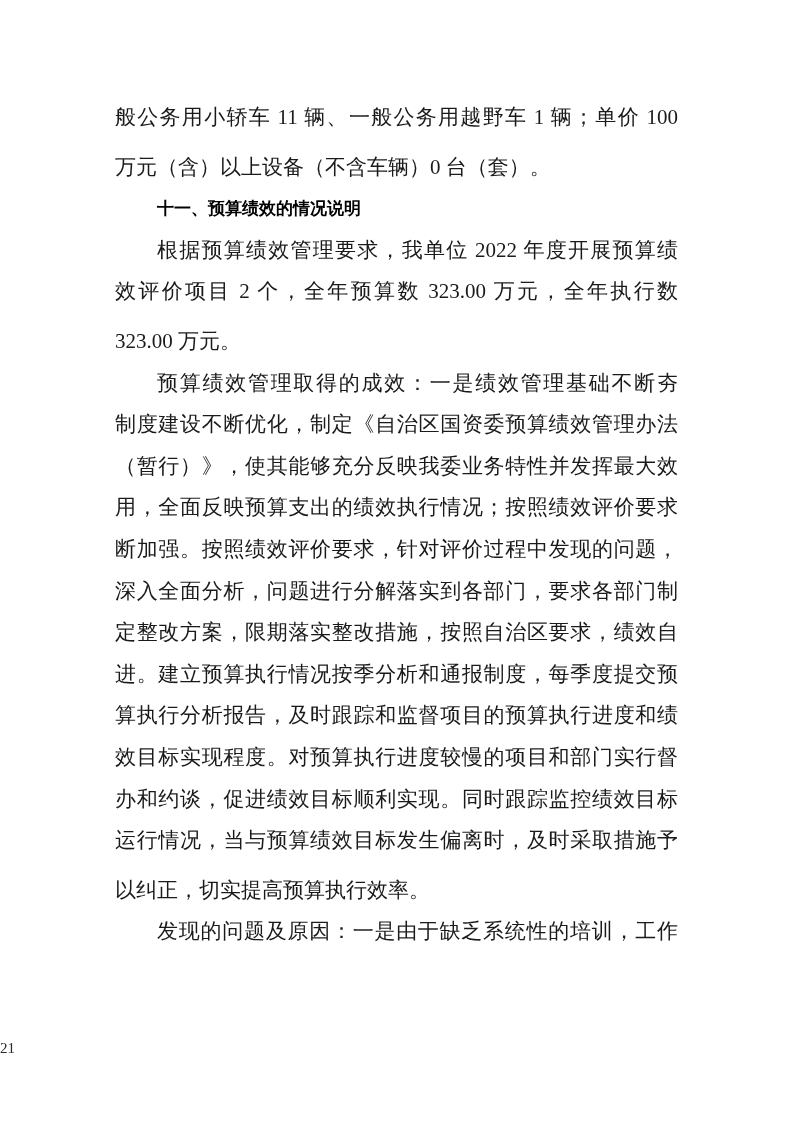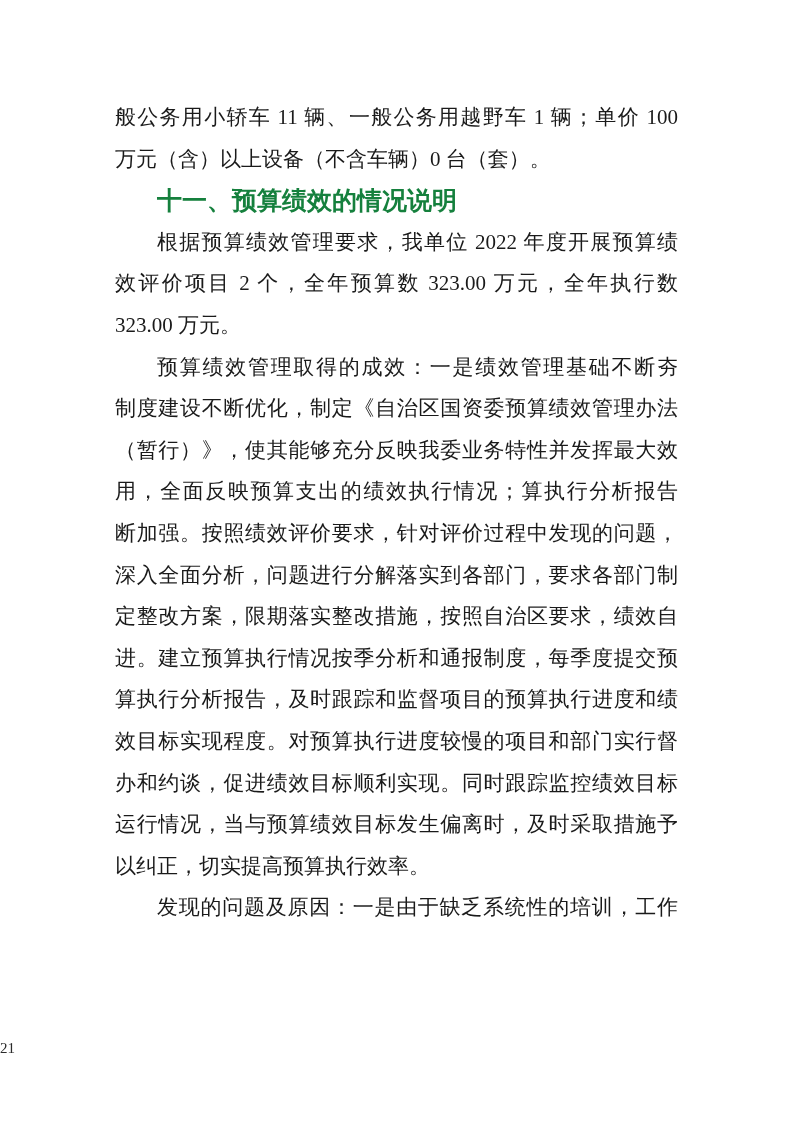--- a/index.html
+++ b/index.html
@@ -31,32 +31,33 @@
     height: 41.6px;
     line-height: 41.6px;
     text-align: justify;
     text-align-last: justify;
     text-justify: inter-ideograph;
     overflow: hidden;
   }
   .line.end {
     text-align: left;
     text-align-last: left;
+    margin-top: 8px;
   }
   .line.indent {
     text-indent: 42px;
   }
   .heading {
     height: 41.6px;
     line-height: 41.6px;
     overflow: hidden;
     font-family: "Liberation Sans", "DejaVu Sans", sans-serif;
     font-weight: 700;
-    font-size: 25px;
-    color: #15803d;
+    font-size: 17px;
+    color: #000000;
     text-align: right;
     text-align-last: left;
     text-indent: 42px;
   }
   .footer {
     position: absolute;
     left: 0;
     top: 1039px;
     width: 100%;
     font-family: Liberation Serif, serif;
@@ -72,21 +73,21 @@
   <div class="text-block">
     <div class="line">般公务用小轿车 11 辆、一般公务用越野车 1 辆；单价 100</div>
     <div class="line end">万元（含）以上设备（不含车辆）0 台（套）。</div>
     <div class="heading">十一、预算绩效的情况说明</div>
     <div class="line indent">根据预算绩效管理要求，我单位 2022 年度开展预算绩</div>
     <div class="line">效评价项目 2 个，全年预算数 323.00 万元，全年执行数</div>
     <div class="line end">323.00 万元。</div>
     <div class="line indent">预算绩效管理取得的成效：一是绩效管理基础不断夯实，</div>
     <div class="line">制度建设不断优化，制定《自治区国资委预算绩效管理办法</div>
     <div class="line">（暂行）》，使其能够充分反映我委业务特性并发挥最大效</div>
-    <div class="line">用，全面反映预算支出的绩效执行情况；算执行分析报告</div>
+    <div class="line">用，全面反映预算支出的绩效执行情况；按照绩效评价要求</div>
     <div class="line">断加强。按照绩效评价要求，针对评价过程中发现的问题，</div>
     <div class="line">深入全面分析，问题进行分解落实到各部门，要求各部门制</div>
     <div class="line">定整改方案，限期落实整改措施，按照自治区要求，绩效自</div>
     <div class="line">进。建立预算执行情况按季分析和通报制度，每季度提交预</div>
     <div class="line">算执行分析报告，及时跟踪和监督项目的预算执行进度和绩</div>
     <div class="line">效目标实现程度。对预算执行进度较慢的项目和部门实行督</div>
     <div class="line">办和约谈，促进绩效目标顺利实现。同时跟踪监控绩效目标</div>
     <div class="line">运行情况，当与预算绩效目标发生偏离时，及时采取措施予</div>
     <div class="line end">以纠正，切实提高预算执行效率。</div>
     <div class="line indent">发现的问题及原因：一是由于缺乏系统性的培训，工作</div>

